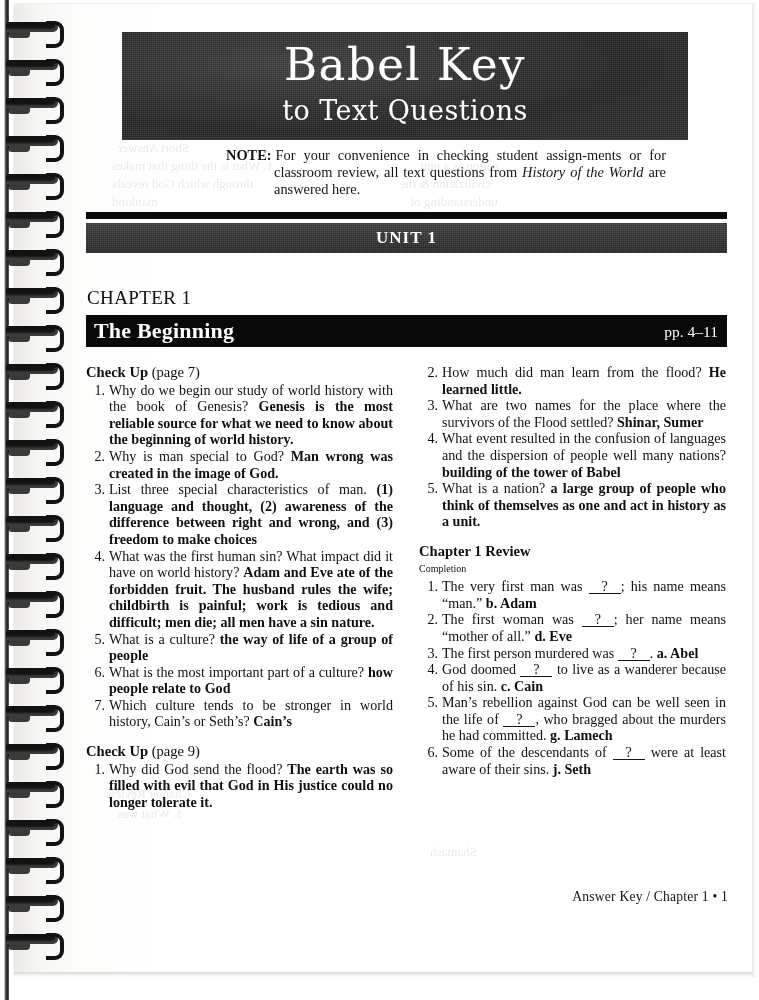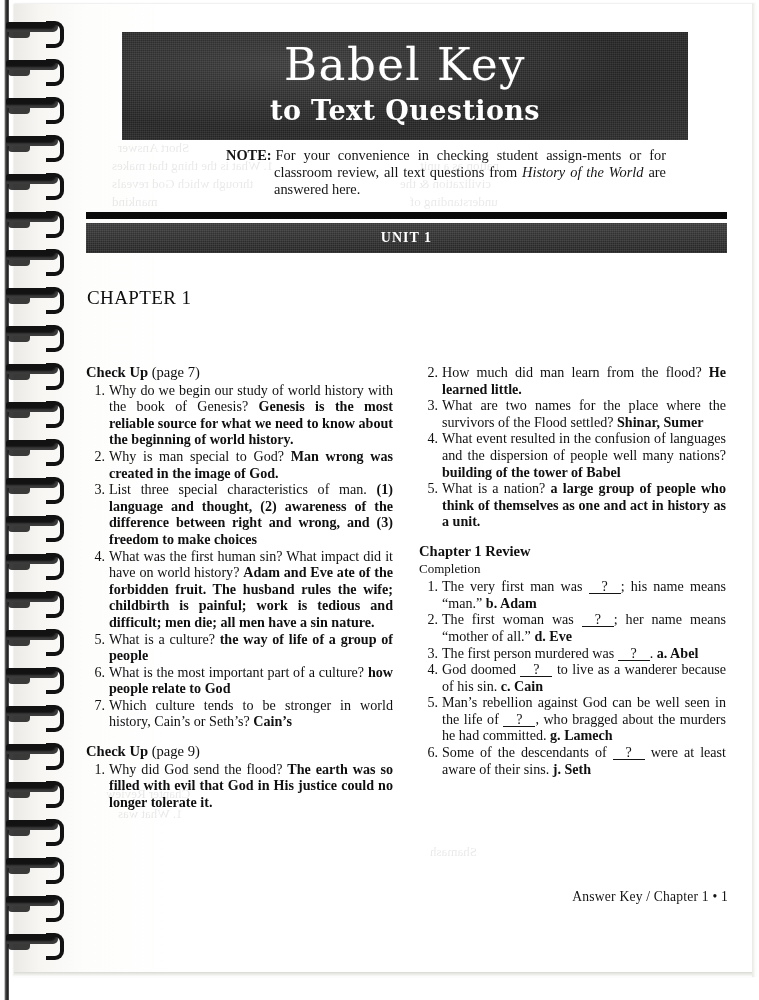--- a/index.html
+++ b/index.html
@@ -139,21 +139,21 @@
     font-weight: 400;
     letter-spacing: 1.5px;
     padding-top: 10px;
     text-shadow: 0 0 1px rgba(255,255,255,.35);
   }
   #masthead-subtitle {
     display: block;
     font-family: "DejaVu Serif", "Liberation Serif", serif;
     font-size: 27px;
     line-height: 1;
-    font-weight: 700;
+    font-weight: 400;
     padding-top: 10px;
     letter-spacing: .4px;
   }
 
   
   #note-block {
     position: absolute;
     left: 140px;
     top: 147px;
     width: 440px;
@@ -192,21 +192,21 @@
     background:
       repeating-linear-gradient(0deg, rgba(255,255,255,.07) 0 1px, rgba(0,0,0,0) 1px 2px),
       repeating-linear-gradient(90deg, rgba(255,255,255,.06) 0 1px, rgba(0,0,0,0) 1px 2px),
       linear-gradient(180deg, #3a3a3a, #242424);
     color: #ffffff;
     text-align: center;
     overflow: hidden;
   }
   #unit-bar .unit-label {
     font-family: "Liberation Serif", serif;
-    font-size: 14px;
+    font-size: 17px;
     font-weight: 700;
     letter-spacing: 1px;
     line-height: 30px;
     font-variant: small-caps;
   }
   #unit-title {
     position: absolute;
     left: 0px;
     top: 258px;
     width: 641px;
@@ -275,21 +275,21 @@
   }
 
   .section-head {
     font-weight: 700;
     font-size: 14.6px;
     margin: 0 0 1px 0;
   }
   .section-head .pg { font-weight: 400; }
   .sub-head {
     font-weight: 400;
-    font-size: 13px;
+    font-size: 10px;
     margin: 0 0 1px 0;
   }
   .spacer-block { height: 13px; }
 
   ol.qlist {
     list-style: none;
     margin: 0;
     padding: 0;
   }
   ol.qlist > li {
@@ -501,20 +501,24 @@
       <span class="note-label">NOTE:</span>
       <span class="note-text"><span>For your convenience in checking student assign-ments or for classroom review, all text questions from </span><span class="note-italic">History of the World</span><span> are answered here.</span></span>
     </div>
 
     <div id="rule-top"></div>
     <div id="unit-bar">
       <span class="unit-label">UNIT 1</span>
     </div>
 
     <div id="chapter-label">CHAPTER 1</div>
+    <div id="chapter-bar">
+      <span class="chapter-title">The Beginning</span>
+      <span class="chapter-pages">pp. 4–11</span>
+    </div>
 
     <div id="columns">
 
       <div class="col" id="col-left">
 
         <div class="section-head"><span>Check Up</span><span class="pg"> (page 7)</span></div>
 
         <ol class="qlist">
           <li><span class="num">1.</span><span>Why do we begin our study of world history with the book of Genesis?</span> <span class="ans">Genesis is the most reliable source for what we need to know about the beginning of world history.</span></li>
           <li><span class="num">2.</span><span>Why is man special to God?</span> <span class="ans">Man wrong was created in the image of God.</span></li>

